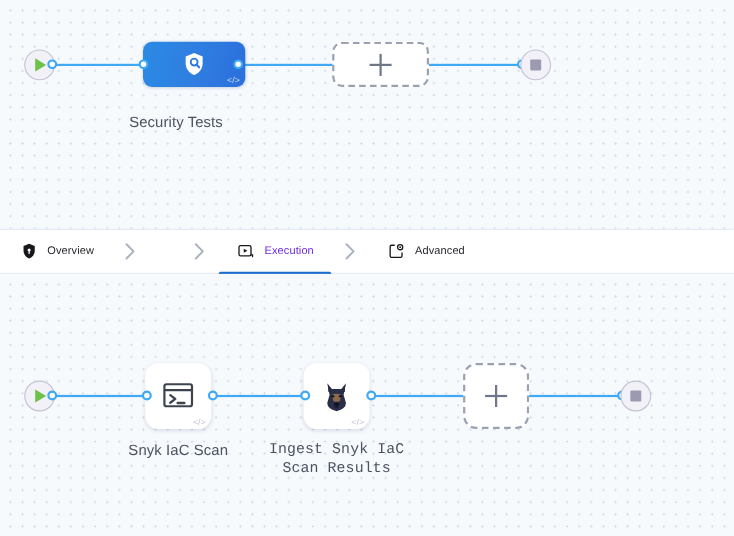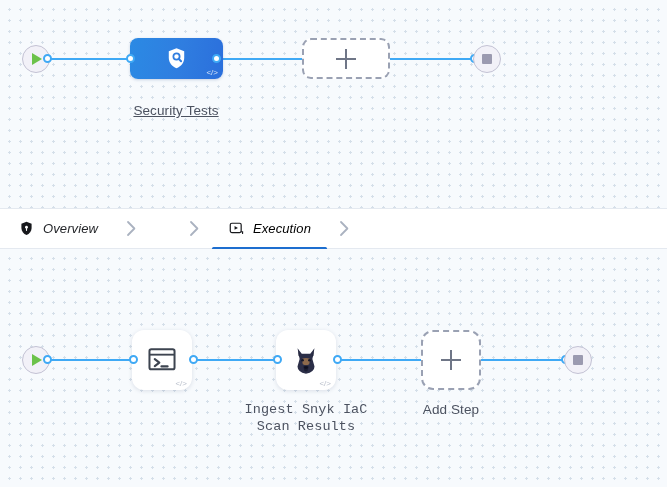--- a/index.html
+++ b/index.html
@@ -28,25 +28,24 @@
     border-top: 1px solid #e4e9f0;
     border-bottom: 1px solid #e4e9f0;
     display: flex; align-items: center;
   }
   .tab {
     display: flex; align-items: center; gap: 8px;
     height: 40px; position: relative;
     padding: 0 2px;
   }
   .tab-label {
-    font-size: 13px; color: #24262a; letter-spacing: .1px;
+    font-size: 10px; color: #24262a; letter-spacing: .1px;
     white-space: nowrap;
-    font-style: italic;
-  }
-  .tab.active .tab-label { color: #000000; }
+  }
+  .tab.active .tab-label { color: #6d28d9; }
   .tab.active::after {
     content: ""; position: absolute; left: -14px; right: -14px;
     bottom: -1px; height: 3px; background: #1d6ecf; border-radius: 2px;
   }
   .tab-ico { width: 17px; height: 17px; display: block; flex: none; }
   .sep { font-size: 0; margin: 0 26px; }
   .sep svg { display: block; }
 
   
   .rail { position: absolute; height: 2px; background: #3fa9f5; }
@@ -126,21 +125,21 @@
   <div class="stage-node" style="left:130px; top:38px;">
     <svg viewBox="0 0 24 24" width="25" height="25">
       <path d="M12 2.2 4.6 5.1v6.2c0 4.6 3.1 8.6 7.4 10 4.3-1.4 7.4-5.4 7.4-10V5.1z" fill="#ffffff"></path>
       <circle cx="12" cy="10" r="3" fill="none" stroke="#2f7de0" stroke-width="1.7"></circle>
       <path d="M14.2 12.3 16.4 14.6" stroke="#2f7de0" stroke-width="1.9" stroke-linecap="round"></path>
     </svg>
     <span class="codetag">&lt;/&gt;</span>
   </div>
   <div class="port" style="left:126px; top:54px;"></div>
   <div class="port" style="left:212px; top:54px;"></div>
-  <div class="node-label" style="left:96px; top:102px; width:160px;text-decoration:underline;">Security Tests</div>
+  <div class="node-label" style="left:80px; top:102px; width:160px;">Security Tests</div>
 
   <div class="dashed-node" style="left:302px; top:38px; width:88px; height:41px; border-radius:9px;">
     <span class="plus"></span>
   </div>
 
   <div class="port" style="left:470px; top:54px;"></div>
   <div class="endcap" style="left:473px; top:45px;">
     <span class="stop-sq"></span>
   </div>
 </div>
@@ -179,20 +178,28 @@
     </svg>
     <span class="tab-label">Execution</span>
   </div>
 
   <span class="sep">
     <svg width="11" height="17" viewBox="0 0 11 17">
       <path d="M2 2 L8.4 8.5 L2 15" fill="none" stroke="#aab2c0" stroke-width="1.8" stroke-linecap="round" stroke-linejoin="round"></path>
     </svg>
   </span>
 
+  <div class="tab">
+    <svg class="tab-ico" viewBox="0 0 24 24">
+      <path d="M9 4.2 H5.6 A1.8 1.8 0 0 0 3.8 6 v12 A1.8 1.8 0 0 0 5.6 19.8 h11.6 A1.8 1.8 0 0 0 19 18 v-4" fill="none" stroke="#17181c" stroke-width="1.7" stroke-linecap="round"></path>
+      <circle cx="16.6" cy="6.6" r="3.3" fill="none" stroke="#17181c" stroke-width="1.7"></circle>
+      <circle cx="16.6" cy="6.6" r="1.1" fill="#17181c"></circle>
+    </svg>
+    <span class="tab-label">Advanced</span>
+  </div>
 </div>
 
 <div class="canvas" id="step-canvas">
 
   <div class="rail" style="left:46px;  top:110px; width:87px;"></div>
   <div class="rail" style="left:193px; top:110px; width:85px;"></div>
   <div class="rail" style="left:337px; top:110px; width:84px;"></div>
   <div class="rail" style="left:481px; top:110px; width:88px;"></div>
 
   <div class="endcap" style="left:22px; top:97px;">
@@ -204,20 +211,21 @@
     <svg viewBox="0 0 24 24" width="32" height="32">
       <rect x="2.6" y="4" width="18.8" height="15" rx="1.4" fill="#ffffff" stroke="#3d4450" stroke-width="1.5"></rect>
       <path d="M2.6 8 H21.4" stroke="#3d4450" stroke-width="1.4"></path>
       <path d="M6.6 11.4 L10 14 L6.6 16.6" fill="none" stroke="#3d4450" stroke-width="1.6" stroke-linecap="round" stroke-linejoin="round"></path>
       <path d="M11.6 16.8 H16.2" stroke="#3d4450" stroke-width="1.6" stroke-linecap="round"></path>
     </svg>
     <span class="codetag dark">&lt;/&gt;</span>
   </div>
   <div class="port" style="left:129px; top:106px;"></div>
   <div class="port" style="left:189px; top:106px;"></div>
+  <div class="node-label" style="left:82px; top:152px; width:160px;">Snyk IaC Scan</div>
 
   <div class="step-node" style="left:276px; top:81px;">
     <svg viewBox="0 0 64 64" width="34" height="34">
       <path d="M16 10 L20 30 L16 44 Q16 54 32 58 Q48 54 48 44 L44 30 L48 10 L40 20 L24 20 Z" fill="#2b2e47"></path>
       <path d="M17 11 L20.5 27 L18 24 Z" fill="#1d2036"></path>
       <path d="M47 11 L43.5 27 L46 24 Z" fill="#1d2036"></path>
       <path d="M24 30 Q32 26 40 30 L38 40 Q32 44 26 40 Z" fill="#8d6a4c"></path>
       <ellipse cx="25.5" cy="32.5" rx="2.6" ry="2.2" fill="#15182a"></ellipse>
       <ellipse cx="38.5" cy="32.5" rx="2.6" ry="2.2" fill="#15182a"></ellipse>
       <path d="M27 44 Q32 41 37 44 L35 52 Q32 55 29 52 Z" fill="#1b1e32"></path>
@@ -225,19 +233,18 @@
     </svg>
     <span class="codetag dark">&lt;/&gt;</span>
   </div>
   <div class="port" style="left:273px; top:106px;"></div>
   <div class="port" style="left:333px; top:106px;"></div>
   <div class="node-label" style="left:231px; top:152px; width:150px;font-family:Liberation Mono, monospace;">Ingest Snyk IaC Scan Results</div>
 
   <div class="dashed-node" style="left:421px; top:81px; width:60px; height:60px; border-radius:12px;">
     <span class="plus"></span>
   </div>
-  <div class="node-label" style="left:371px; top:152px; width:160px;">Add Step</div>
 
   <div class="port" style="left:561px; top:106px;"></div>
   <div class="endcap" style="left:564px; top:97px;">
     <span class="stop-sq"></span>
   </div>
 </div>
 
 </body></html>

